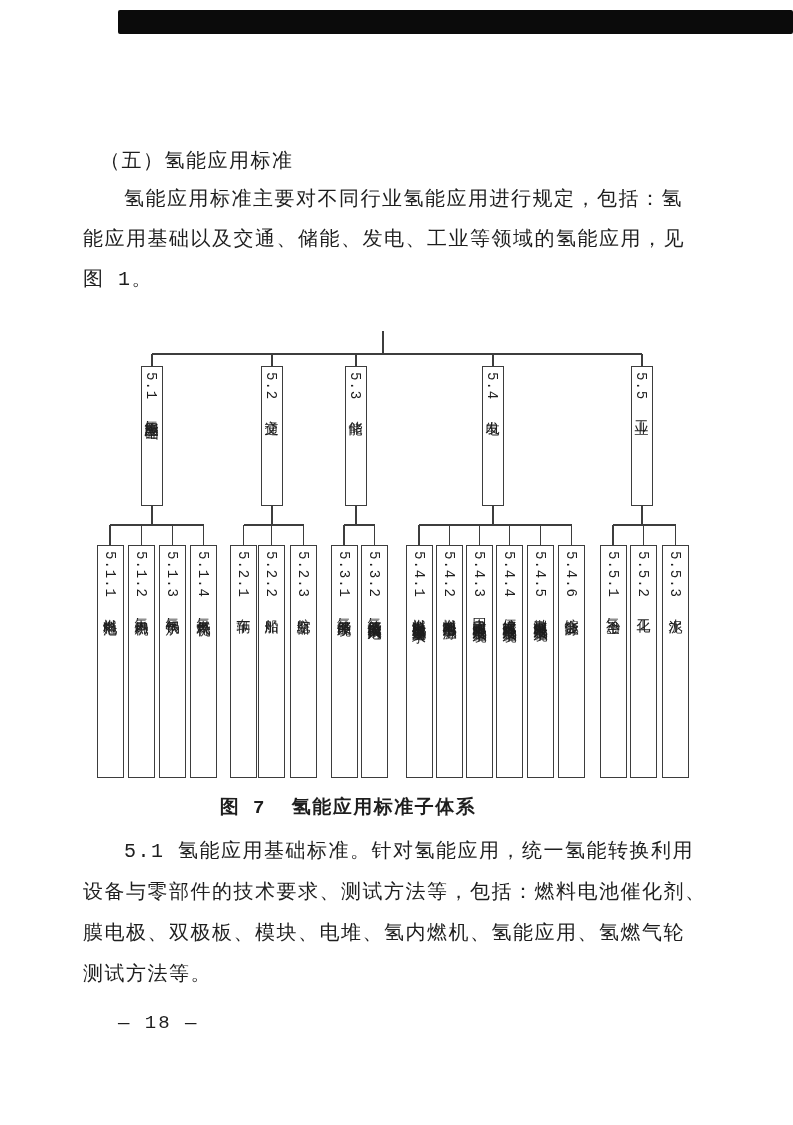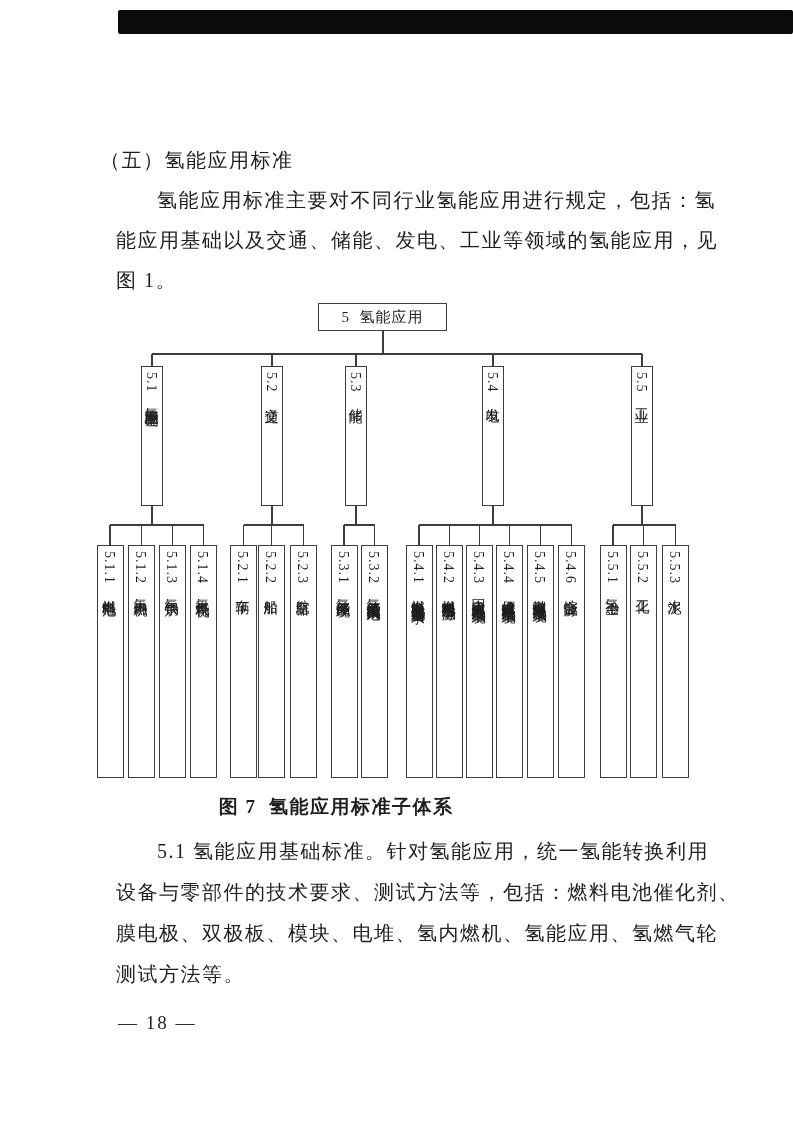--- a/index.html
+++ b/index.html
@@ -1,65 +1,62 @@
 <!DOCTYPE html>
 <html style="--ink: #1e1e1e; --line: #3d3d3d; --scanbar: #0b0b0b; --paper: #ffffff;"><head>
 <meta charset="utf-8">
 <style>
   html,body{margin:0;padding:0;background:#e8e8e8;}
   .sheet{
     position:relative;width:793px;height:1125px;margin:0 auto;
     background:var(--paper,#ffffff);
     color:var(--ink,#1e1e1e);
-    font-family:Liberation Serif, serif;
+    font-family:Liberation Mono, monospace;
     overflow:hidden;
   }
   .scan-bar{position:absolute;left:118px;top:10px;width:675px;height:24px;
     background:var(--scanbar,#0b0b0b);border-radius:2px;}
   .heading{position:absolute;left:100px;top:147px;font-size:20px;
     letter-spacing:1.5px;white-space:pre;}
-  .para{position:absolute;left:116px;width:618px;font-size:20px;letter-spacing:1.5px;}
+  .para{position:absolute;left:83px;width:618px;font-size:20px;letter-spacing:1.5px;}
   .para1{top:180px;}
   .para2{top:831px;}
   .pline{white-space:pre;}
   .para1 .pline{height:40px;line-height:40px;}
   .para2 .pline{height:41px;line-height:41px;}
   .pline.indent{text-indent:41px;}
   .diagram{position:absolute;left:0;top:300px;width:793px;height:486px;}
   .nodebox{position:absolute;box-sizing:border-box;
     border:1.5px solid var(--line,#3d3d3d);background:#fff;}
   .rootbox{left:318px;top:3px;width:129px;height:28px;display:flex;
     align-items:center;justify-content:center;font-size:15px;
     letter-spacing:1px;white-space:pre;}
   .vtext{display:block;height:100%;box-sizing:border-box;
     writing-mode:vertical-rl;text-orientation:mixed;
     font-size:14px;letter-spacing:1px;padding-top:5px;white-space:pre;}
   .l2 .vtext{line-height:18px;}
   .leaf .vtext{line-height:23px;}
   .line{position:absolute;background:var(--line,#3d3d3d);}
-  .caption{position:absolute;left:4px;top:794px;width:664px;text-align:center;
+  .caption{position:absolute;left:16px;top:794px;width:664px;text-align:center;
     font-size:19px;font-weight:600;letter-spacing:1.5px;white-space:pre;}
   .pagenum{position:absolute;left:118px;top:1012px;font-size:19px;
     letter-spacing:2px;white-space:pre;}
 </style>
 </head>
 <body>
 
 <div class="sheet">
   <div class="scan-bar"></div>
   <div class="heading">（五）氢能应用标准</div>
   <div class="para para1" id="para1">
       <div class="pline indent">氢能应用标准主要对不同行业氢能应用进行规定，包括：氢</div>
       <div class="pline">能应用基础以及交通、储能、发电、工业等领域的氢能应用，见</div>
       <div class="pline">图 1。</div>
     </div>
   <div class="diagram" id="diagram">
-    <div class="nodebox rootbox">
-      <span>5  氢能应用</span>
-    </div>
   <div class="line" style="left: 382.25px; top: 31px; width: 1.5px; height: 23px;"></div>
       <div class="line" style="left: 152px; top: 53.25px; width: 490px; height: 1.5px;"></div>
       <div class="line" style="left: 151.25px; top: 54px; width: 1.5px; height: 12px;"></div>
       <div class="nodebox l2" style="left: 141px; top: 66px; width: 22px; height: 140px;">
         <span class="vtext">5.1 氢能应用基础</span>
       </div>
       <div class="line" style="left: 151.25px; top: 206px; width: 1.5px; height: 19px;"></div>
       <div class="line" style="left: 110px; top: 224.25px; width: 93.5px; height: 1.5px;"></div>
       <div class="line" style="left: 109.25px; top: 225px; width: 1.5px; height: 20px;"></div>
       <div class="nodebox leaf" style="left: 96.5px; top: 245px; width: 27px; height: 233px;">

